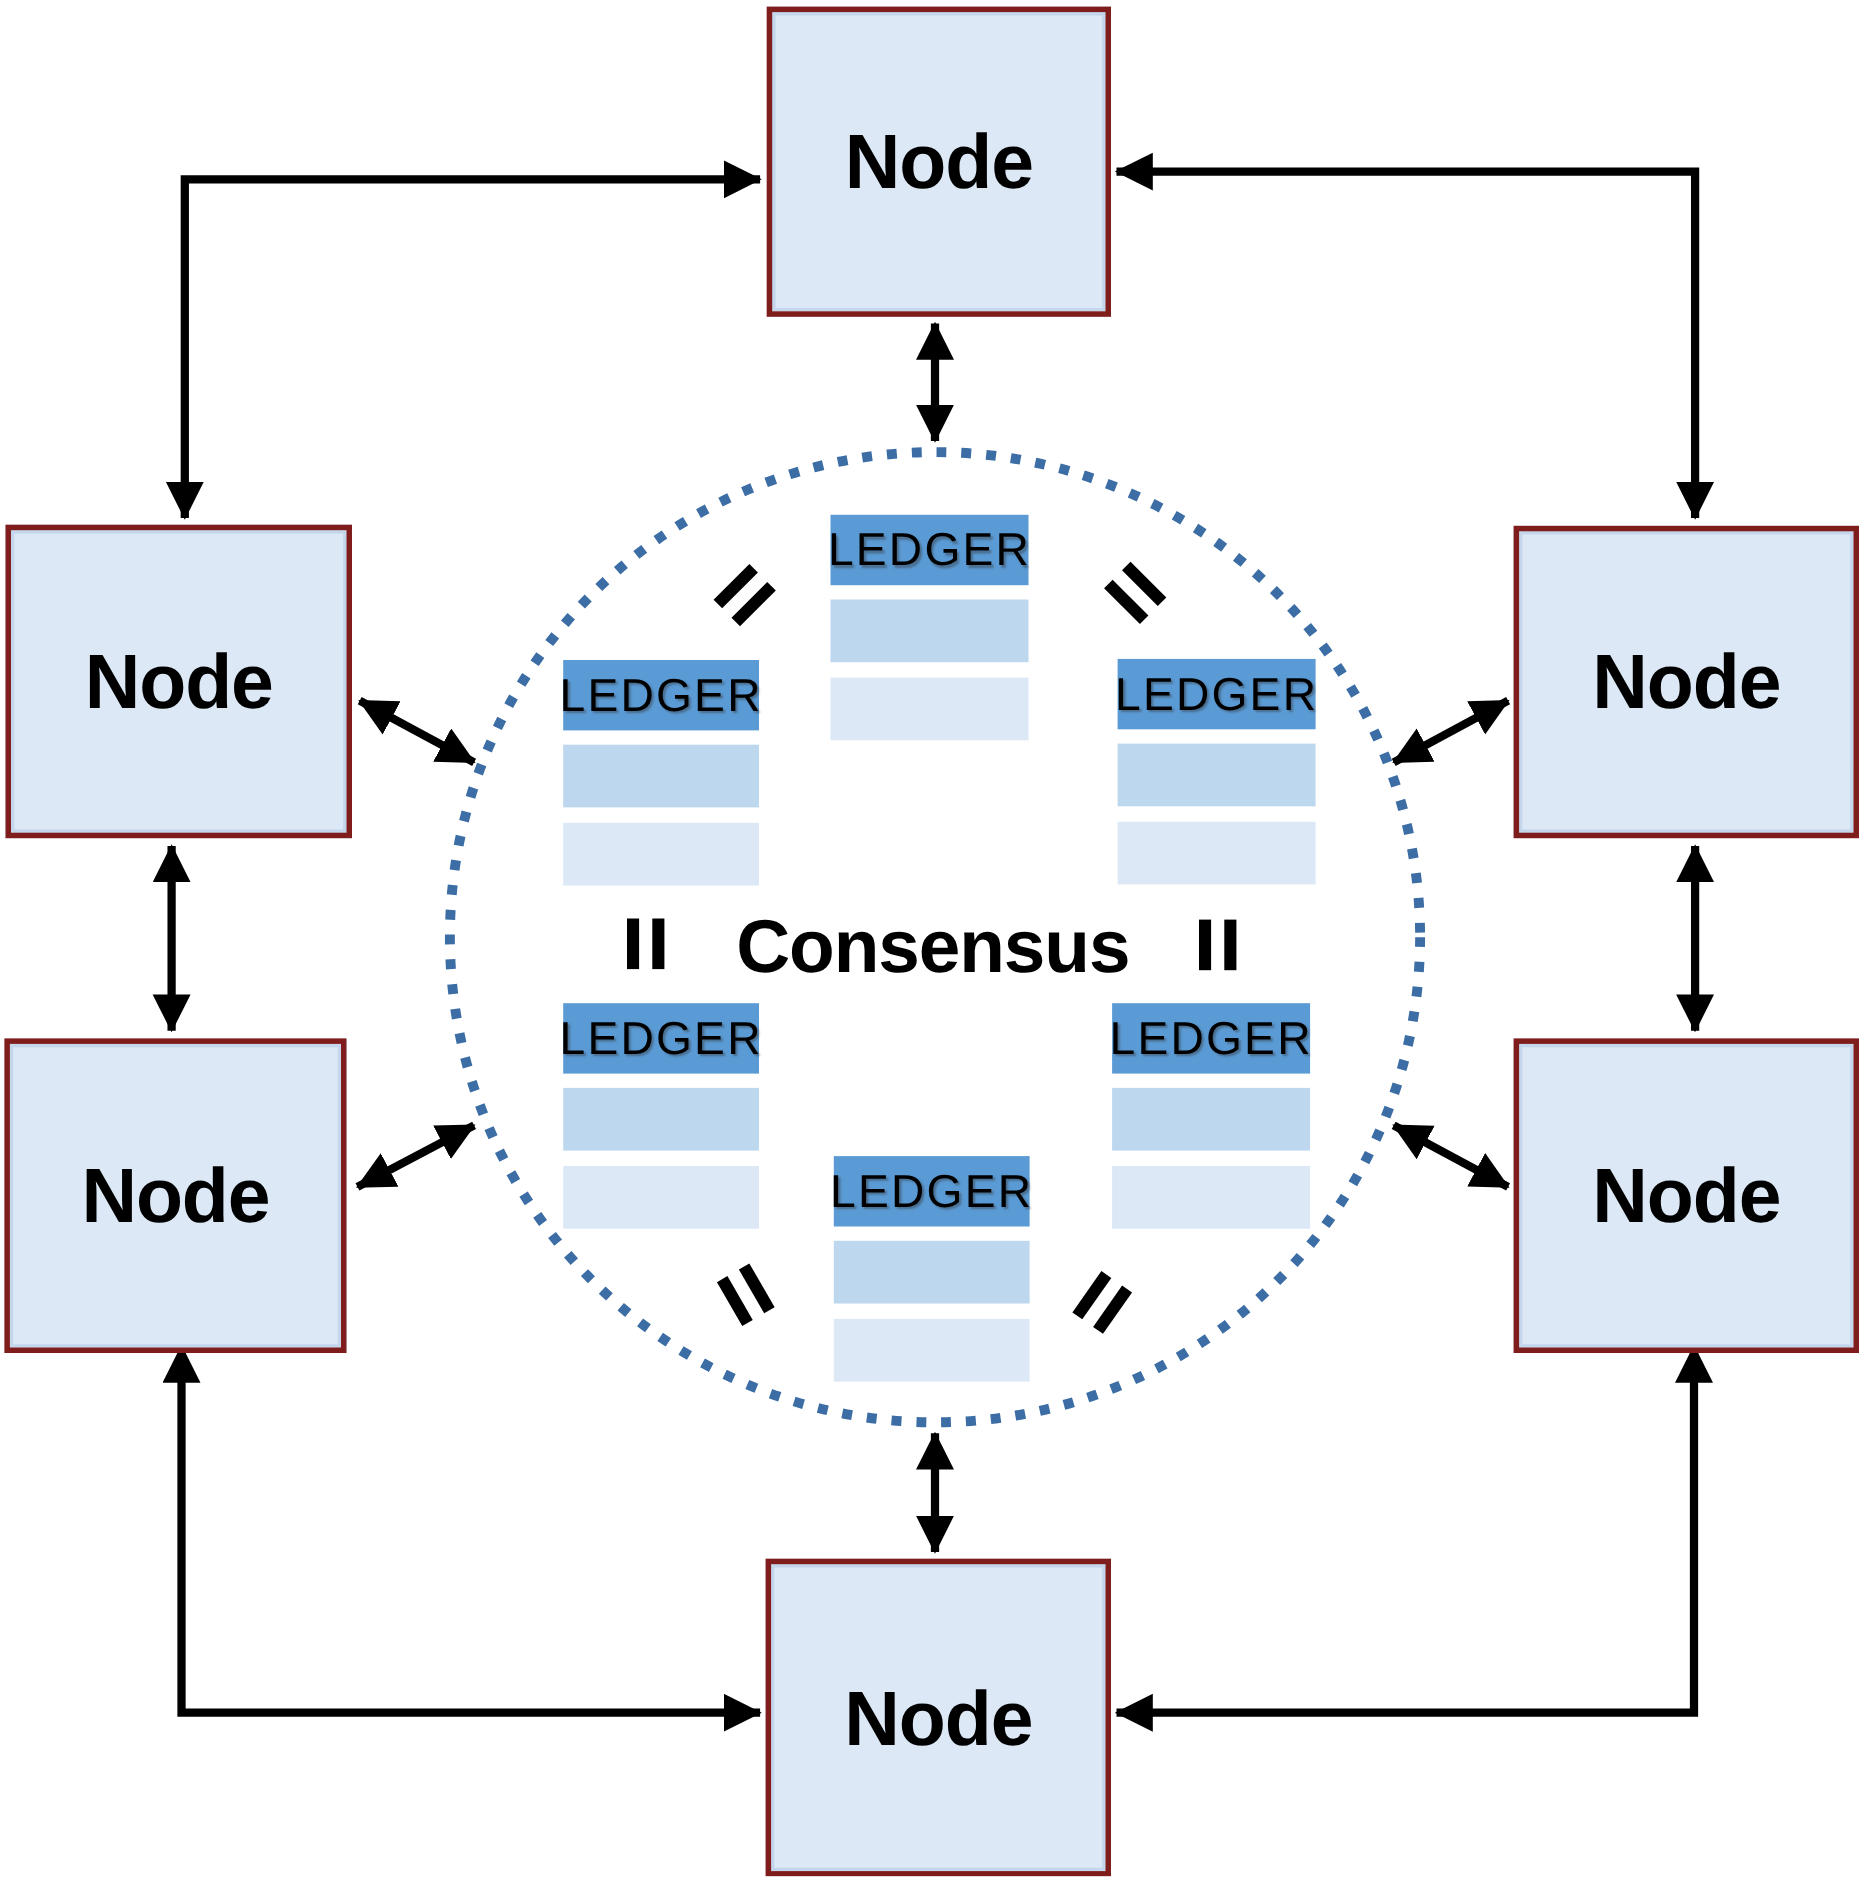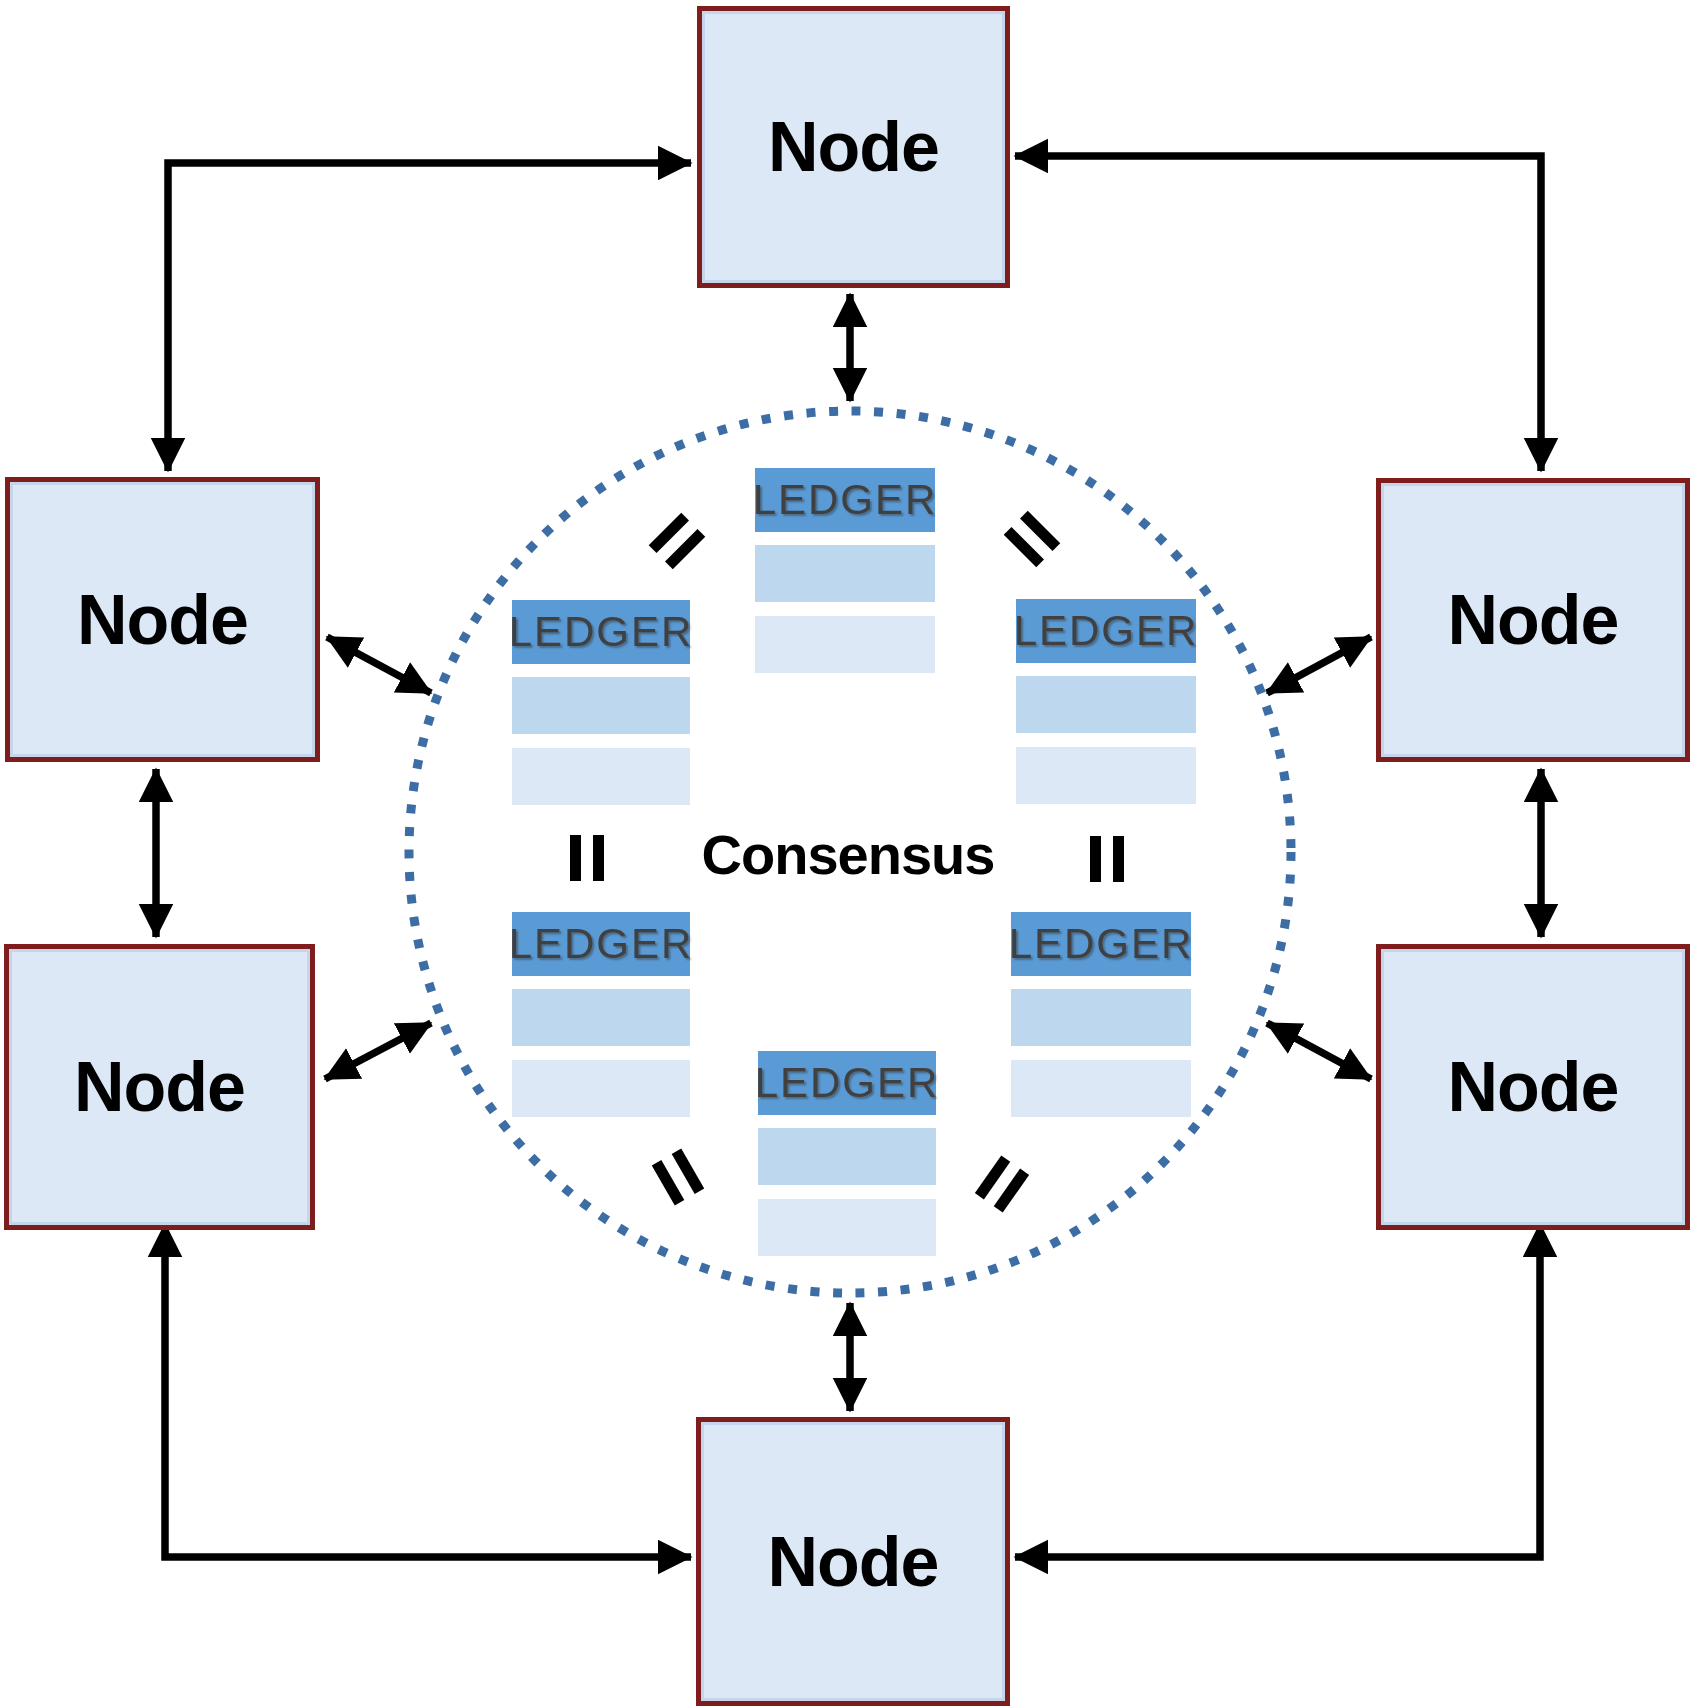--- a/index.html
+++ b/index.html
@@ -23,40 +23,40 @@
   .node-label{
     font-weight:bold;
     font-size:70px;
     color:#000000;
     letter-spacing:-1px;
   }
   .ledger{position:absolute;display:flex;flex-direction:column;}
   .ledger-header{
     height:64px;width:100%;
     background:#5b9bd5;
-    color:#404040;
+    color:#000000;
     display:flex;align-items:center;justify-content:center;
     font-size:42px;
     letter-spacing:2px;
     text-shadow:2px 2px 2px rgba(50,50,50,0.45);
   }
   .ledger-row{width:100%;height:57px;}
   .ledger-row.r1{background:#bdd7ee;margin-top:13px;}
   .ledger-row.r2{background:#dce8f5;margin-top:14px;}
   .equals{
     position:absolute;
     width:46px;height:34px;
     display:flex;flex-direction:column;justify-content:space-between;
   }
   .equals .bar{display:block;width:100%;height:11px;background:#000000;}
   .consensus-label{
     position:absolute;
     left:628px;top:822px;width:440px;
     text-align:center;
-    font-size:56px;font-weight:bold;color:#000000;
+    font-size:68px;font-weight:bold;color:#000000;
     letter-spacing:-1px;
   }
 </style>
 </head>
 <body>
 
 <div id="canvas">
 
   <svg id="arrow-layer" viewBox="0 0 1698 1706" xmlns="http://www.w3.org/2000/svg">
     <defs>

